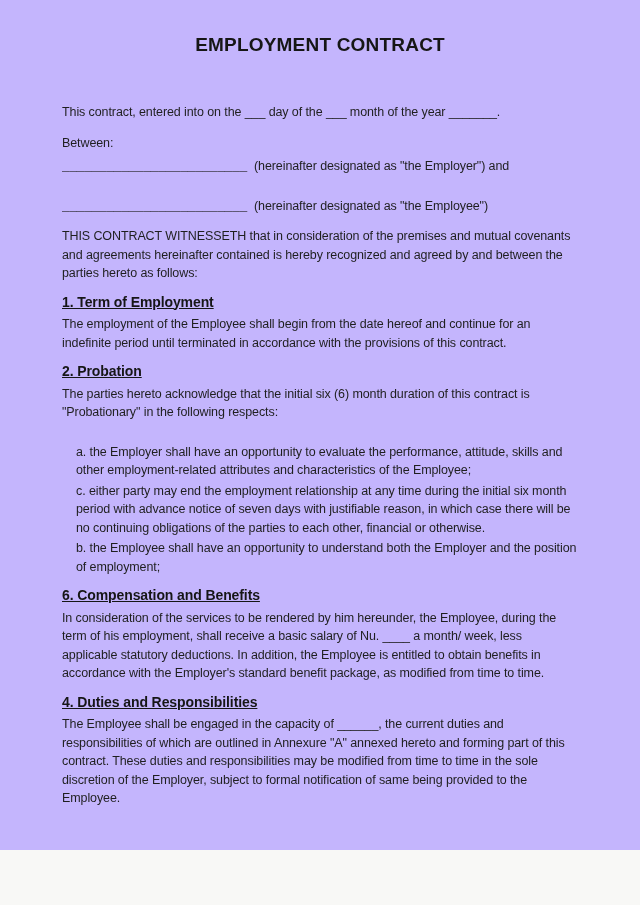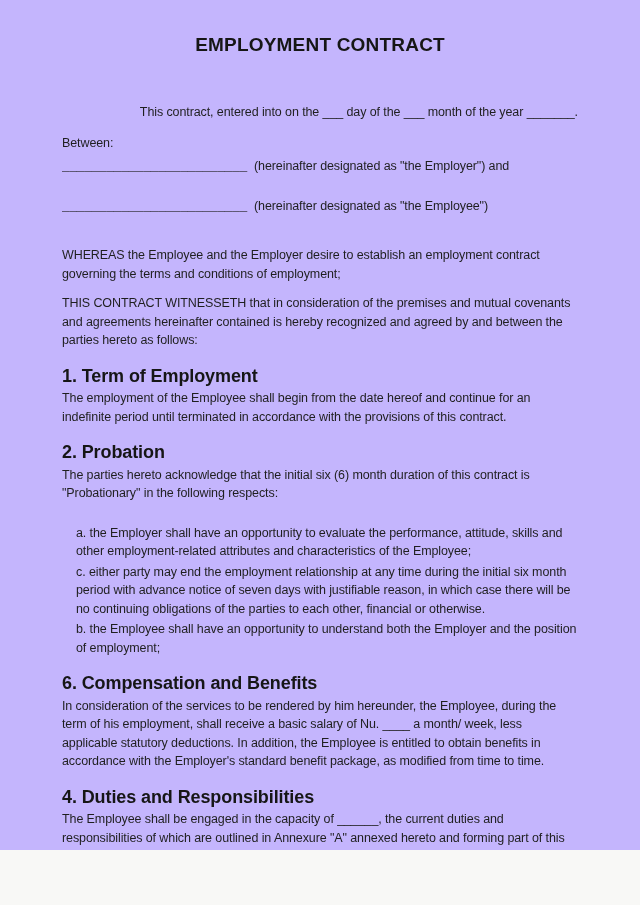--- a/index.html
+++ b/index.html
@@ -24,36 +24,37 @@
   .doc-title {
     margin: 0;
     font-size: 19px;
     line-height: 23px;
     font-weight: 700;
     text-align: center;
     color: #161616;
     letter-spacing: 0.2px;
   }
   p { margin: 11px 0 0; }
-  .opening       { margin-top: 47px; text-align: right; }
+  .opening       { margin-top: 47px; }
   .between       { margin-top: 12px; }
   .party-employer{ margin-top: 5px; }
   .party-employee{ margin-top: 20px; }
   .whereas       { margin-top: 30px; }
   .name-blank {
     margin-right: 7px;
     white-space: nowrap;
     font-family: Liberation Mono, monospace;
   }
   h2.section-heading {
-    margin: 17px 0 0;
-    font-size: 18px;
+    margin: 10px 0 0;
+    font-size: 14px;
     line-height: 18.5px;
     font-weight: 700;
     color: #161616;
+    text-decoration: underline;
   }
   h2.section-heading + p { margin-top: 4px; }
   .sublist { margin: 0; }
   .sublist p.list-item { margin: 2px 0 0; padding-left: 14px; }
   .sublist p.list-item:first-child { margin-top: 21px; }
 </style>
 </head>
 <body>
 
 <div class="page">
@@ -61,21 +62,20 @@
   <h1 class="doc-title">EMPLOYMENT CONTRACT</h1>
 
   <p class="opening">This contract, entered into on the ___ day of the ___ month of the year _______.</p>
 
   <p class="between">Between:</p>
 
   <p class="party-employer"><span class="name-blank">_________________________</span><span>(hereinafter designated as "the Employer") and</span></p>
 
   <p class="party-employee"><span class="name-blank">_________________________</span><span>(hereinafter designated as "the Employee")</span></p>
 
-  <p class="whereas">WHEREAS the Employee and the Employer desire to establish an employment contract governing the terms and conditions of employment;</p>
 
   <p>THIS CONTRACT WITNESSETH that in consideration of the premises and mutual covenants and agreements hereinafter contained is hereby recognized and agreed by and between the parties hereto as follows:</p>
 
   <h2 class="section-heading">1. Term of Employment</h2>
   <p>The employment of the Employee shall begin from the date hereof and continue for an indefinite period until terminated in accordance with the provisions of this contract.</p>
 
   <h2 class="section-heading">2. Probation</h2>
   <p>The parties hereto acknowledge that the initial six (6) month duration of this contract is "Probationary" in the following respects:</p>
 
   <div class="sublist">

